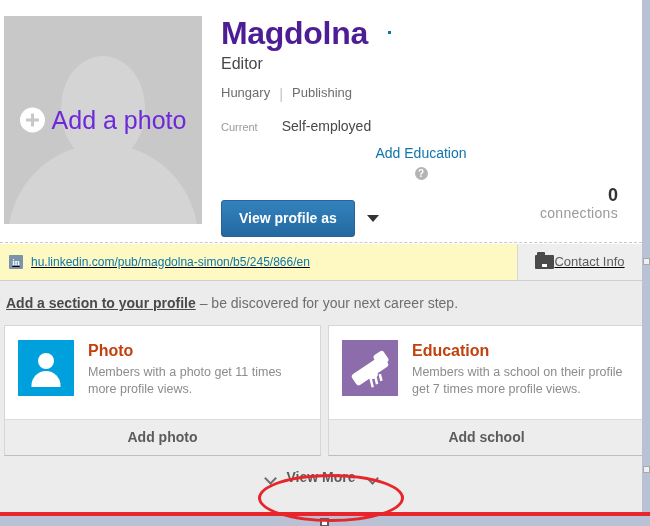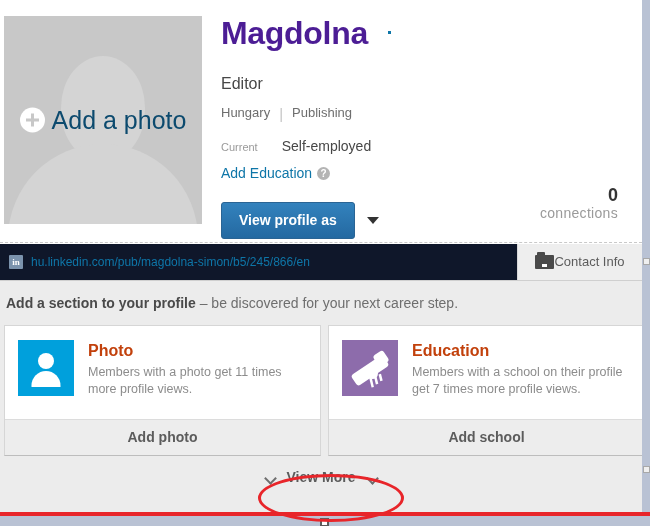--- a/index.html
+++ b/index.html
@@ -79,21 +79,21 @@
     flex: none;
   }
   #plus-circle::before, #plus-circle::after {
     content: "";
     position: absolute;
     background: #c8c8c8;
   }
   #plus-circle::before { left: 6px; top: 11px; width: 13px; height: 3px; }
   #plus-circle::after  { left: 11px; top: 6px; width: 3px; height: 13px; }
   #add-photo-label {
-    color: #0c4a6e;
+    color: #6d28d9;
     font-size: 25px;
     line-height: 25px;
     letter-spacing: 0px;
   }
 
   
   #profile-info {
     position: absolute;
     left: 221px; top: 16px;
     width: 400px;
@@ -109,21 +109,21 @@
   #name-edit-dot {
     display: inline-block;
     width: 3px; height: 3px;
     background: #0e76a8;
     vertical-align: 10px;
     margin-left: 16px;
   }
   #profile-headline {
     font-size: 16px;
     color: #474747;
-    margin-top: 24px;
+    margin-top: 4px;
     line-height: 20px;
   }
   #profile-meta {
     margin-top: 11px;
     font-size: 13px;
     color: #6e6e6e;
     line-height: 16px;
     display: flex;
     align-items: center;
     gap: 9px;
@@ -147,20 +147,21 @@
   #current-value {
     font-size: 14px;
     color: #474747;
     line-height: 17px;
   }
   #add-education-row {
     margin-top: 10px;
     display: flex;
     align-items: center;
     gap: 5px;
+    flex-direction: column;
   }
   #add-education-link {
     font-size: 14px;
     color: #0e76a8;
     line-height: 17px;
     cursor: pointer;
   }
   #help-icon {
     width: 13px; height: 13px;
     border-radius: 50%;
@@ -217,23 +218,24 @@
     letter-spacing: 0.3px;
   }
 
   
   #url-bar {
     position: absolute;
     left: 0; top: 244px;
     width: 642px; height: 37px;
     box-sizing: border-box;
     border-bottom: 1px solid #cfcfcf;
-    background: #0f172a;
+    background: #fef9c3;
     display: flex;
     align-items: stretch;
+    text-decoration: underline;
   }
   #public-url-block {
     flex: 1;
     display: flex;
     align-items: center;
     gap: 8px;
     padding-left: 9px;
   }
   #linkedin-icon {
     width: 14px; height: 14px;
@@ -297,21 +299,21 @@
     left: 0; top: 281px;
     width: 642px; height: 237px;
     background: #ececec;
   }
   #add-section-heading {
     padding: 13px 0 0 6px;
     font-size: 14px;
     color: #6e6e6e;
     line-height: 18px;
   }
-  #add-section-heading b { color: #4a4a4a; }
+  #add-section-heading b { color: #4a4a4a; text-decoration: underline; }
 
   #cards-row {
     position: absolute;
     left: 4px; top: 44px;
     display: flex;
     gap: 7px;
   }
   .section-card {
     width: 317px;
     background: #ffffff;

